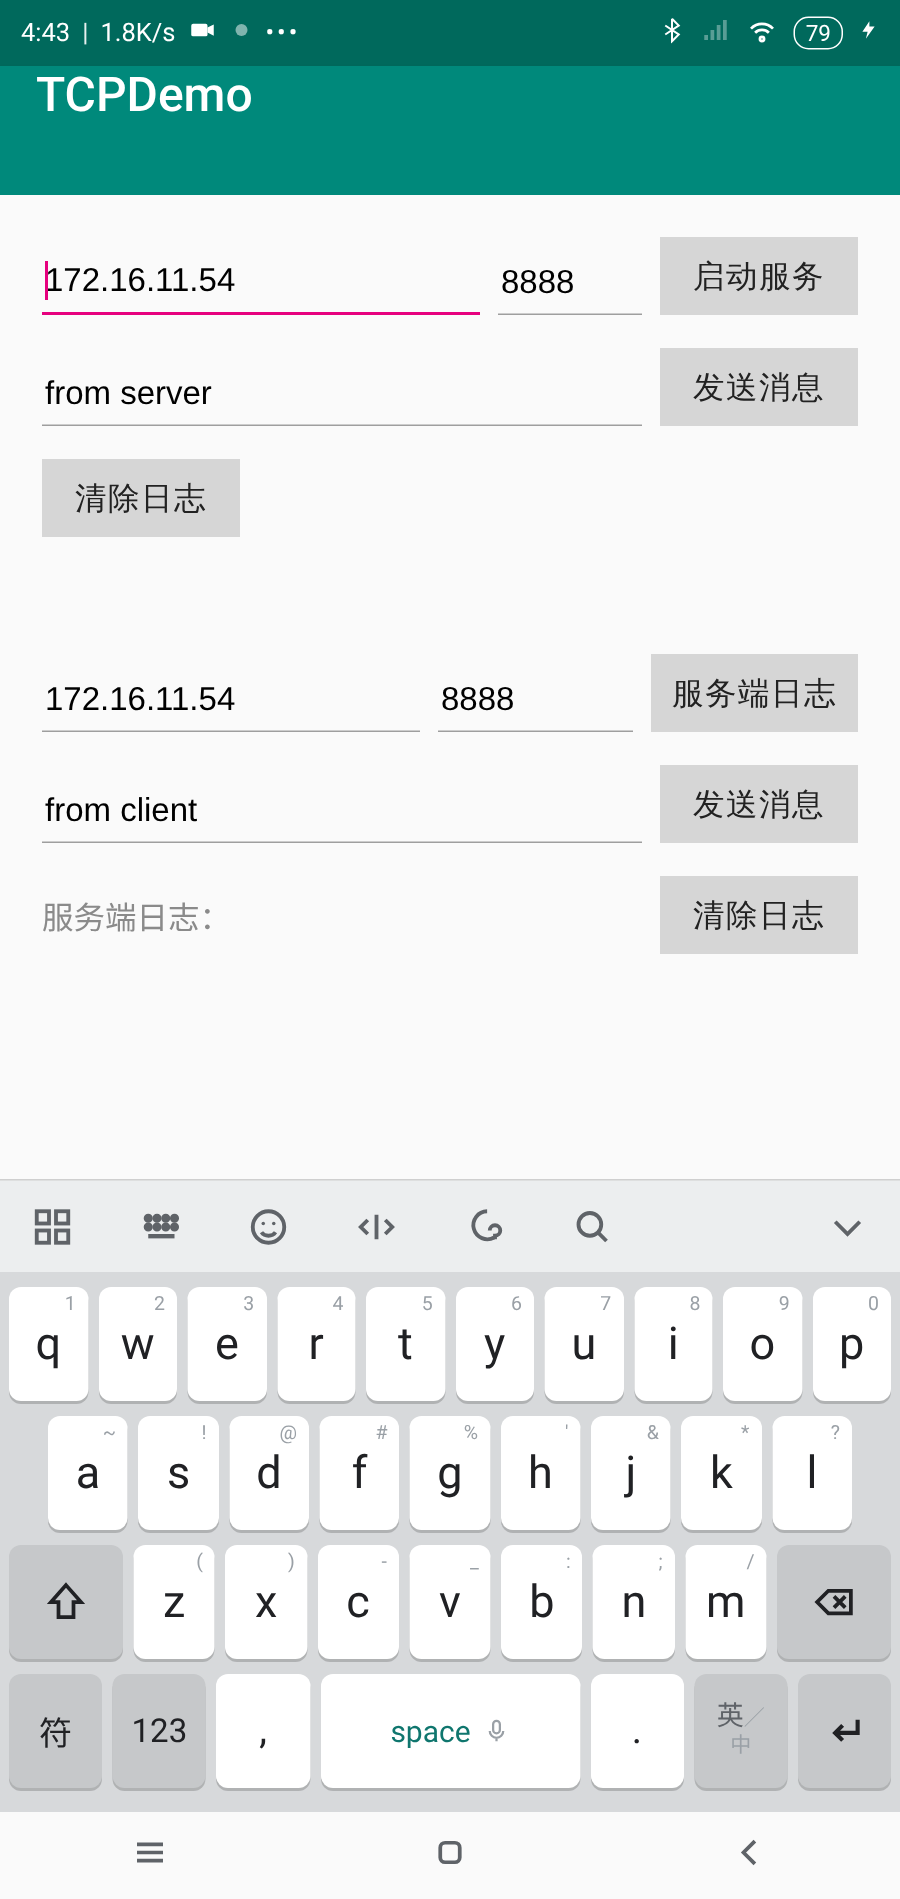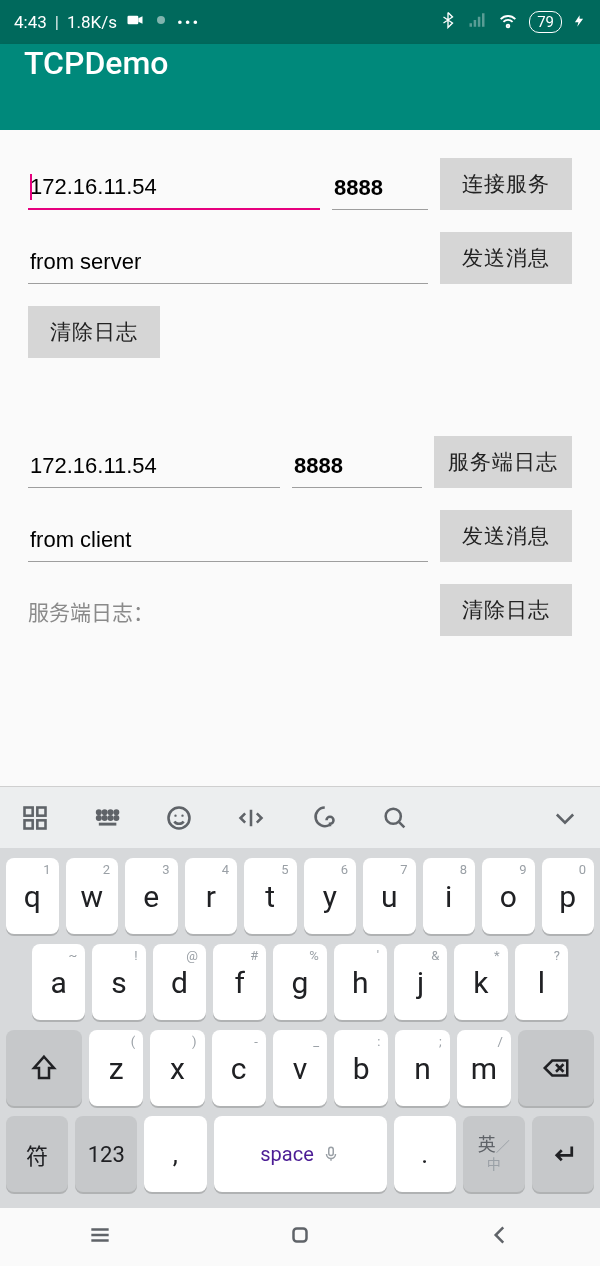--- a/index.html
+++ b/index.html
@@ -53,21 +53,21 @@
   .input {
     border: none;
     border-bottom: 1.5px solid #9e9e9e;
     background: transparent;
     font-size: 22px;
     padding: 6px 2px 8px 2px;
     outline: none;
     min-width: 0;
   }
   .input.ip { flex: 1 1 240px; }
-  .input.port { width: 130px; font-weight: bold; }
+  .input.port { width: 130px; }
   .input.msg { flex: 1 1 auto; }
   .input.focused { border-bottom: 2.5px solid #e6007e; }
   .caret {
     position: absolute; left: 2px; top: 6px; width: 2px; height: 26px; background: #e6007e;
   }
   .btn {
     background: #d6d6d6;
     border: none;
     font-size: 21px;
     color: #222;
@@ -119,21 +119,21 @@
     font-size: 30px;
     color: #202124;
     position: relative;
     min-width: 0;
   }
   .key .alt {
     position: absolute; top: 4px; right: 8px;
     font-size: 13px; color: #9aa0a6;
   }
   .key.shift, .key.back { flex: 1.4; background: #c6c8ca; }
-  .key.space { flex: 3.2; font-size: 20px; color:#4c1d95; flex-direction: row; gap: 8px; }
+  .key.space { flex: 3.2; font-size: 20px; color:#0f766e; flex-direction: row; gap: 8px; }
   .key.sym, .key.num, .key.comma, .key.dot, .key.lang, .key.enter { flex: 1.15; background: #c6c8ca; font-size: 22px; }
   .key.comma, .key.dot { background:#fff; font-size: 26px; }
   .key.enter svg, .key.back svg, .key.shift svg { width: 30px; height: 30px; }
   .row2 { padding: 0 26px; }
 
   .navbar {
     height: 58px;
     background: #fafafa;
     display: flex;
     align-items: center;
@@ -201,21 +201,21 @@
 </div>
 
 <div class="content">
 
   <div class="row">
     <div class="ip-wrap">
       <span class="caret"></span>
       <input class="input ip focused" value="172.16.11.54" style="">
     </div>
     <input class="input port" value="8888" style="">
-    <button class="btn">连接服务</button>
+    <button class="btn">启动服务</button>
   </div>
 
   <div class="row">
     <input class="input msg" value="from server" style="">
     <button class="btn">发送消息</button>
   </div>
 
   <div class="row">
     <button class="btn">清除日志</button>
   </div>

